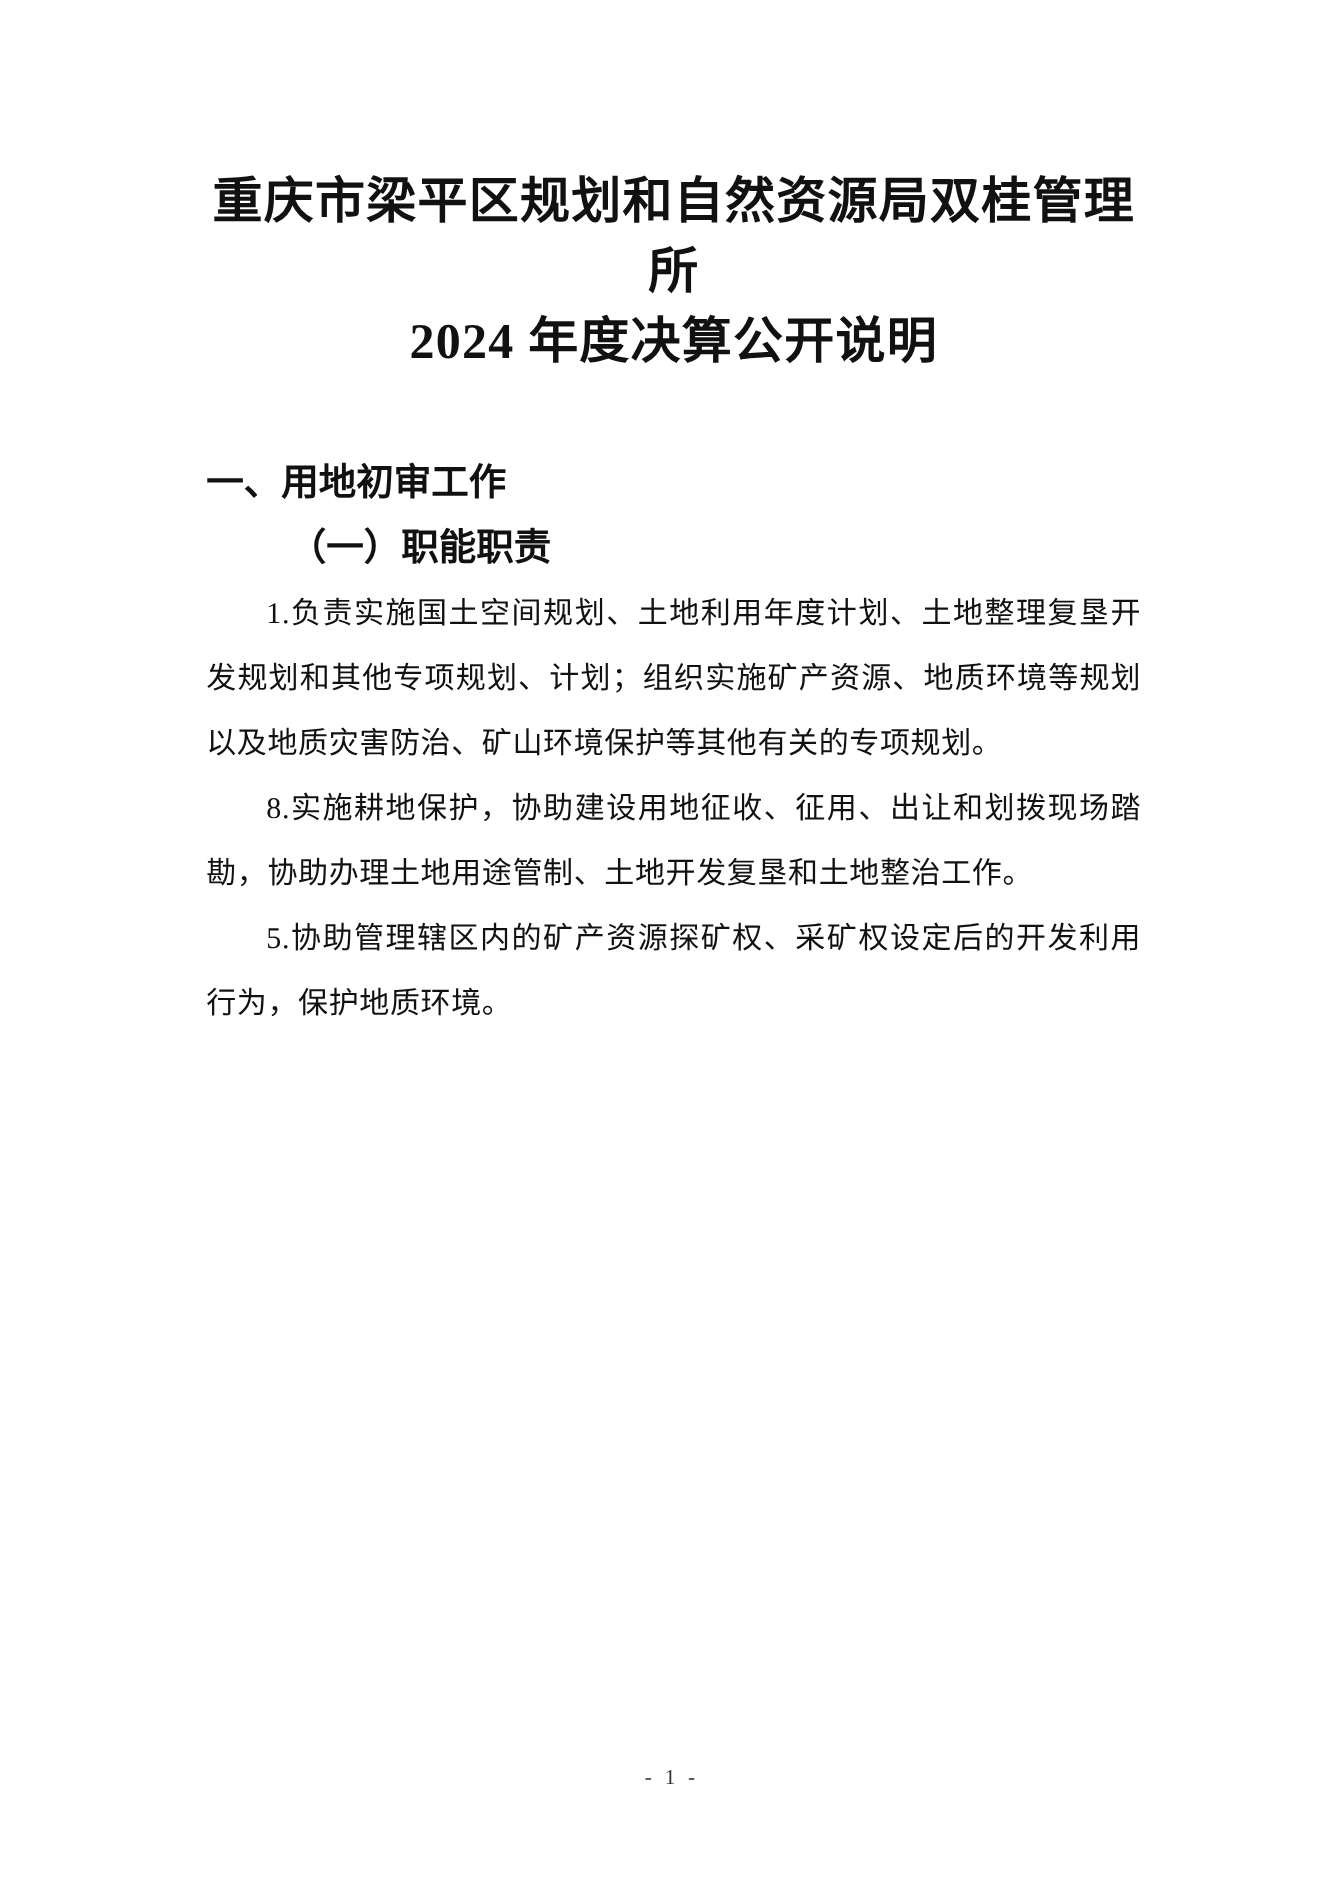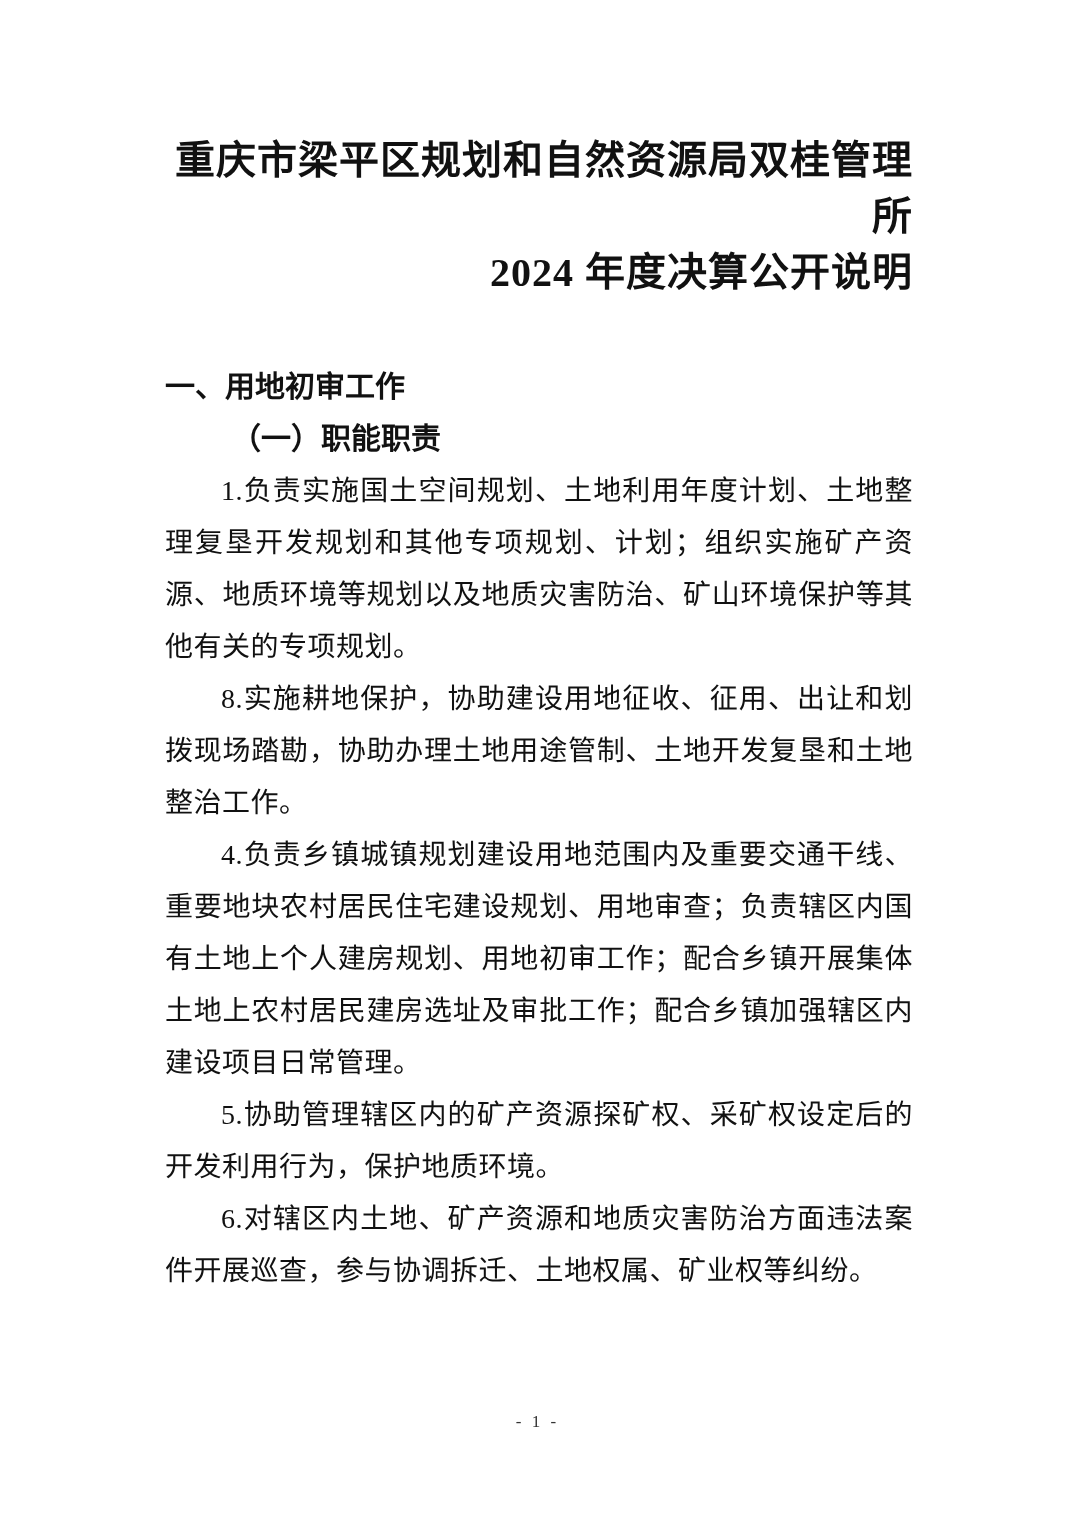--- a/index.html
+++ b/index.html
@@ -20,42 +20,42 @@
     position: absolute;
     left: 165px;
     top: 133px;
     width: 748px;
   }
   .doc-title {
     font-family: "Liberation Serif", "DejaVu Serif", serif;
     font-size: 40px;
     font-weight: 700;
     line-height: 56px;
-    text-align: right;
+    text-align: center;
     letter-spacing: 1px;
     margin: 0;
   }
   .heading-1 {
     font-family: "Liberation Sans", "DejaVu Sans", sans-serif;
     font-size: 30px;
     font-weight: 700;
     line-height: 52px;
     margin: 60px 0 0 0;
   }
   .heading-2 {
     font-family: "Liberation Sans", "DejaVu Sans", sans-serif;
     font-size: 30px;
     font-weight: 700;
     line-height: 52px;
     margin: 0;
     text-indent: 2.2em;
   }
   .body-text p {
     font-family: "Liberation Serif", "DejaVu Serif", serif;
-    font-size: 28px;
+    font-size: 24px;
     font-weight: 400;
     line-height: 52px;
     margin: 0;
     text-indent: 2em;
     text-align: justify;
     text-justify: inter-character;
     letter-spacing: 0.5px;
   }
   .footer {
     position: absolute;
@@ -78,20 +78,18 @@
       <div>重庆市梁平区规划和自然资源局双桂管理所</div>
       <div>2024 年度决算公开说明</div>
     </div>
 
     <div class="heading-1">一、用地初审工作</div>
     <div class="heading-2">（一）职能职责</div>
 
     <div class="body-text">
       <p>1.负责实施国土空间规划、土地利用年度计划、土地整理复垦开发规划和其他专项规划、计划；组织实施矿产资源、地质环境等规划以及地质灾害防治、矿山环境保护等其他有关的专项规划。</p>
       <p>8.实施耕地保护，协助建设用地征收、征用、出让和划拨现场踏勘，协助办理土地用途管制、土地开发复垦和土地整治工作。</p>
-      <p>4.负责乡镇城镇规划建设用地范围内及重要交通干线、重要地块农村居民住宅建设规划、用地审查；负责辖区内国有土地上个人建房规划、用地初审工作；配合乡镇开展集体土地上农村居民建房选址及审批工作；配合乡镇加强辖区内建设项目日常管理。</p>
       <p>5.协助管理辖区内的矿产资源探矿权、采矿权设定后的开发利用行为，保护地质环境。</p>
-      <p>6.对辖区内土地、矿产资源和地质灾害防治方面违法案件开展巡查，参与协调拆迁、土地权属、矿业权等纠纷。</p>
     </div>
   </div>
 
   <div class="footer">- 1 -</div>
 </div>
 
 </body></html>

